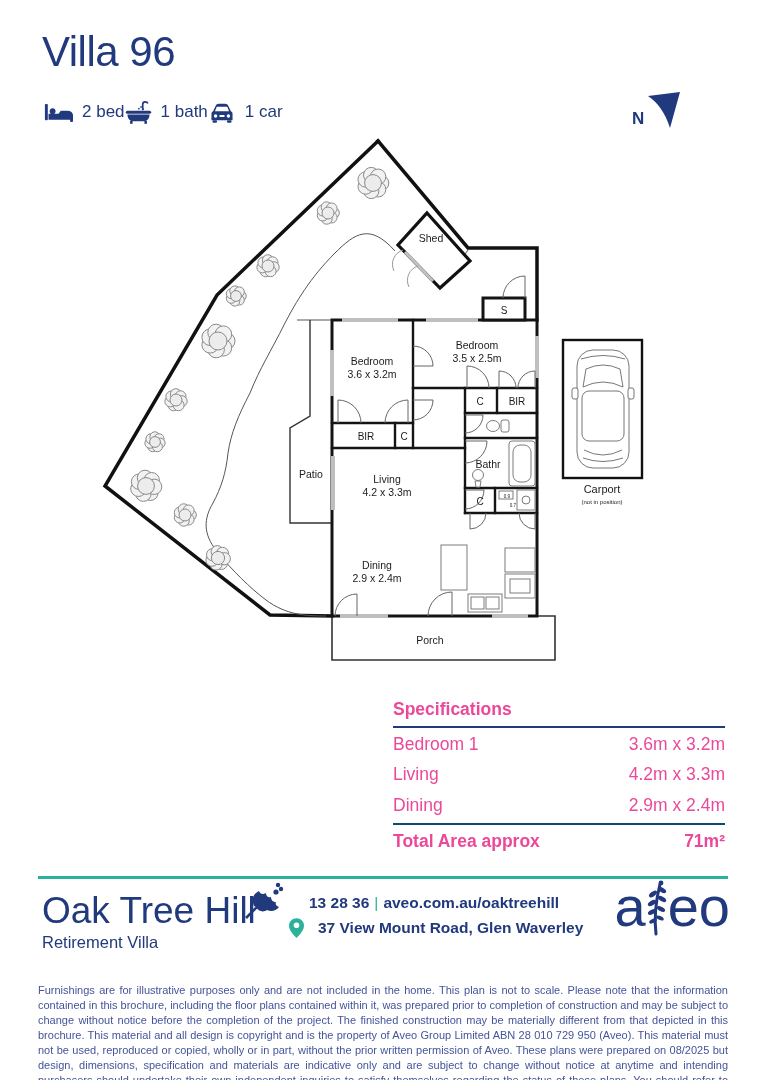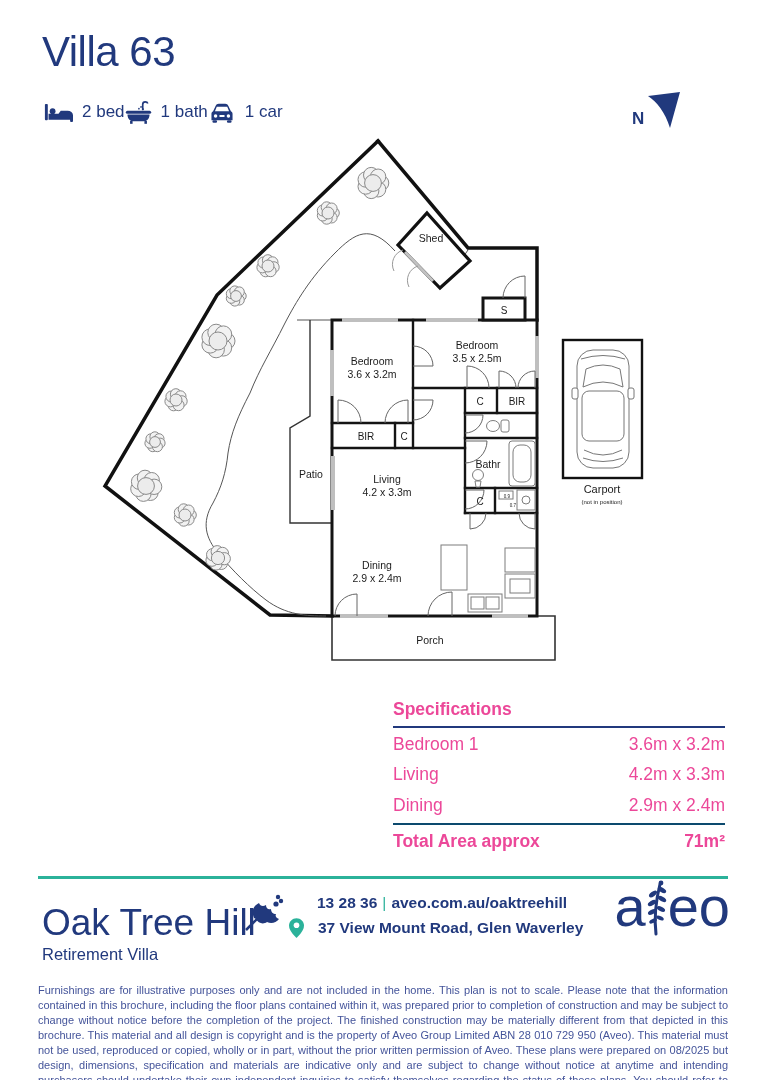--- a/index.html
+++ b/index.html
@@ -25,36 +25,36 @@
   .specs-row{display:flex;justify-content:space-between;padding:5.5px 0 4px 0;}
   .specs-total{display:flex;justify-content:space-between;border-top:2px solid #0c4a6e;
                font-weight:bold;padding-top:6px;margin-top:3px;}
   
   .footer-rule{position:absolute;left:38px;top:876px;width:690px;height:3px;background:#2bb29a;}
   .footer-logo{position:absolute;left:42px;top:892px;}
   .community-name{font-size:37px;font-weight:400;color:#21397d;letter-spacing:0px;line-height:1;}
   .community-tagline{font-size:16.5px;color:#21397d;margin-top:4px;}
   .leaf-icon{position:absolute;left:198px;top:-12px;}
   .footer-contact{position:absolute;left:289px;top:894px;font-size:15.5px;font-weight:bold;color:#21397d;}
-  .contact-line1{margin-left:28px;margin-bottom:6px;}
+  .contact-line1{margin-left:20px;margin-bottom:6px;}
   .contact-sep{color:#2bb29a;padding:0 5px;font-weight:normal;}
   .contact-line2{display:flex;align-items:center;gap:14px;}
   .footer-brand{position:absolute;right:34px;top:876px;display:flex;align-items:flex-start;
                 font-size:56px;font-weight:500;color:#21397d;line-height:1.1;}
   .footer-brand .frond{margin:2px -2px 0 -2px;}
   .visually-hidden{position:absolute;width:1px;height:1px;overflow:hidden;clip:rect(0 0 0 0);}
   .disclaimer{position:absolute;left:38px;top:972px;width:690px;font-size:11px;line-height:15px;
               color:#44549a;text-align:justify;}
 </style>
 </head>
 <body>
 
 <div class="page">
 
-  <h1 class="page-title">Villa 63</h1>
+  <h1 class="page-title">Villa 96</h1>
 
   <div class="features">
     <div class="feature">
       <svg width="29" height="21" viewBox="0 0 32 23">
         <rect x="1" y="2" width="3.2" height="18" rx="1" fill="#21397d"></rect>
         <circle cx="9.5" cy="10" r="3.2" fill="#21397d"></circle>
         <path d="M5 13 h11 l2.5 -3.5 h7.5 a6 5 0 0 1 6 5 v5 h-27 z" fill="#21397d"></path>
         <rect x="28.8" y="16" width="3.2" height="6" rx="1" fill="#21397d"></rect>
       </svg>
       <span>2 bed</span>
@@ -347,21 +347,21 @@
     </div>
     <div class="specs-total">
       <span>Total Area approx</span>
       <span>71m²</span>
     </div>
   </div>
 
   <div class="footer-rule"></div>
 
   <div class="footer-logo">
-    <div style="position:relative;margin-top:12px;">
+    <div style="position:relative;">
       <svg class="leaf-icon" width="46" height="40" viewBox="0 0 46 40">
         <path d="M6 38 L26 18" stroke="#21397d" stroke-width="2.5" fill="none"></path>
         <path d="M14 26 c-3 -7 -1 -12 5 -15 c1 3 4 4 7 2 c0 3 2 5 5 4 c0 3 2 5 5 5 c-1 2 0 4 3 5 c-3 4 -8 5 -12 3 c-4 3 -9 1 -11 -3 z" fill="#21397d"></path>
         <circle cx="36" cy="12" r="2.6" fill="#21397d"></circle>
         <circle cx="41" cy="9" r="2.2" fill="#21397d"></circle>
         <circle cx="38" cy="5" r="2.2" fill="#21397d"></circle>
       </svg>
       <div class="community-name">Oak Tree Hill</div>
       <div class="community-tagline">Retirement Villa</div>
     </div>

